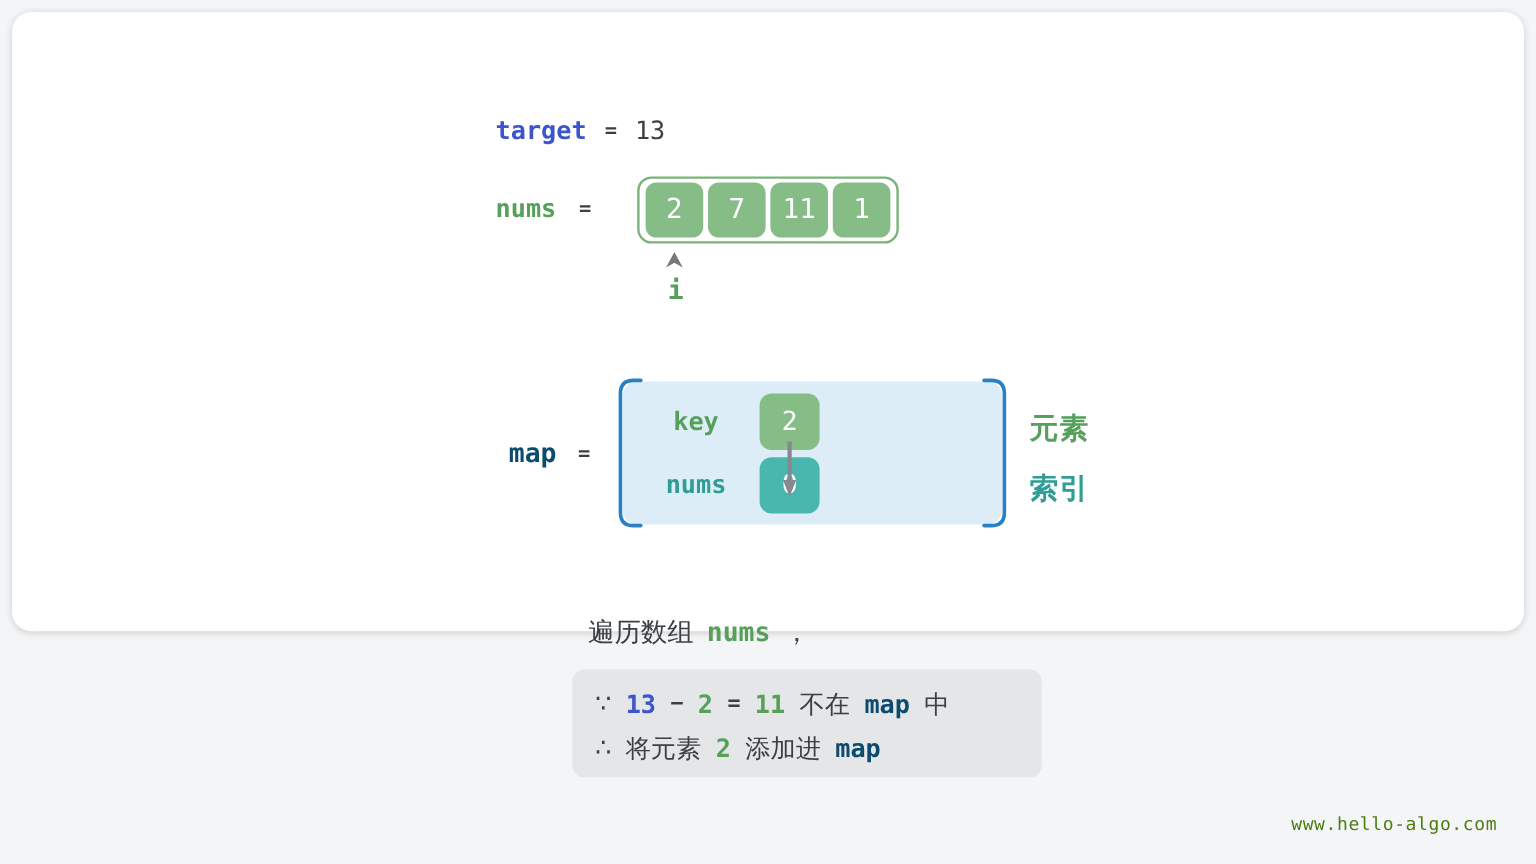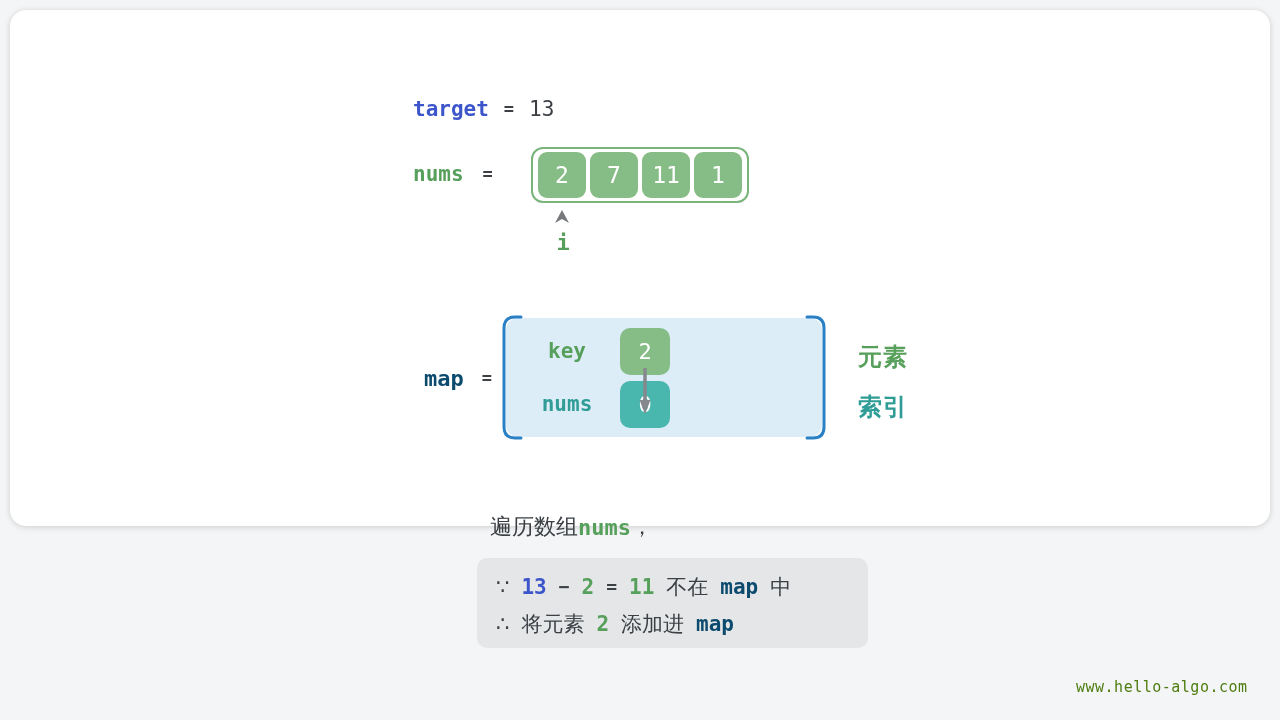--- a/index.html
+++ b/index.html
@@ -42,35 +42,35 @@
   .cell {
     width: 48px; height: 46px; border-radius: 9px; background: #86bc86;
     color: #fff; font-size: 23px; display: flex; align-items: center; justify-content: center;
     font-family: "DejaVu Sans Mono", monospace;
   }
   .i-label { left: 552px; top: 230px; width: 22px; text-align: center; font-size: 22px; }
 
   
   .map-label-row { left: 424px; top: 364px; height: 28px; gap: 18px; font-size: 22px; }
   .map-box {
-    left: 506px; top: 318px; width: 316px; height: 119px;
+    left: 519px; top: 318px; width: 316px; height: 119px;
     background: #ddedf8; border-radius: 12px;
   }
   .kv-label { position: absolute; left: 11px; width: 100px; text-align: center; font-size: 21px; }
   .kv-cell {
     position: absolute; left: 114px; width: 50px; height: 47px; border-radius: 10px;
     color: #fff; font-size: 22px; display: flex; align-items: center; justify-content: center;
     font-family: "DejaVu Sans Mono", monospace;
   }
   .key-cell { top: 10px; background: #86bc86; }
   .value-cell { top: 63px; background: #4ab7af; }
   .cn-label { font-size: 24px; font-weight: bold; letter-spacing: 1px; }
 
   
-  .caption { left: 490px; top: 512px; height: 30px; gap: 0; font-size: 22px; }
+  .caption { left: 490px; top: 512px; height: 30px; gap: 11px; font-size: 22px; }
   .caption .code { font-size: 22px; }
   .note-box {
     left: 477px; top: 558px; width: 391px; height: 90px;
     background: #e4e6e7; border-radius: 10px; padding: 10px 0 0 19px;
   }
   .note-line { display: flex; align-items: center; gap: 12px; height: 37px; font-size: 21px; }
   .note-line .num { font-size: 21px; font-family: "DejaVu Sans Mono", monospace; }
   .note-line .nop { font-size: 18px; font-weight: 600; font-family: "DejaVu Sans Mono", monospace; }
 
   .watermark {

